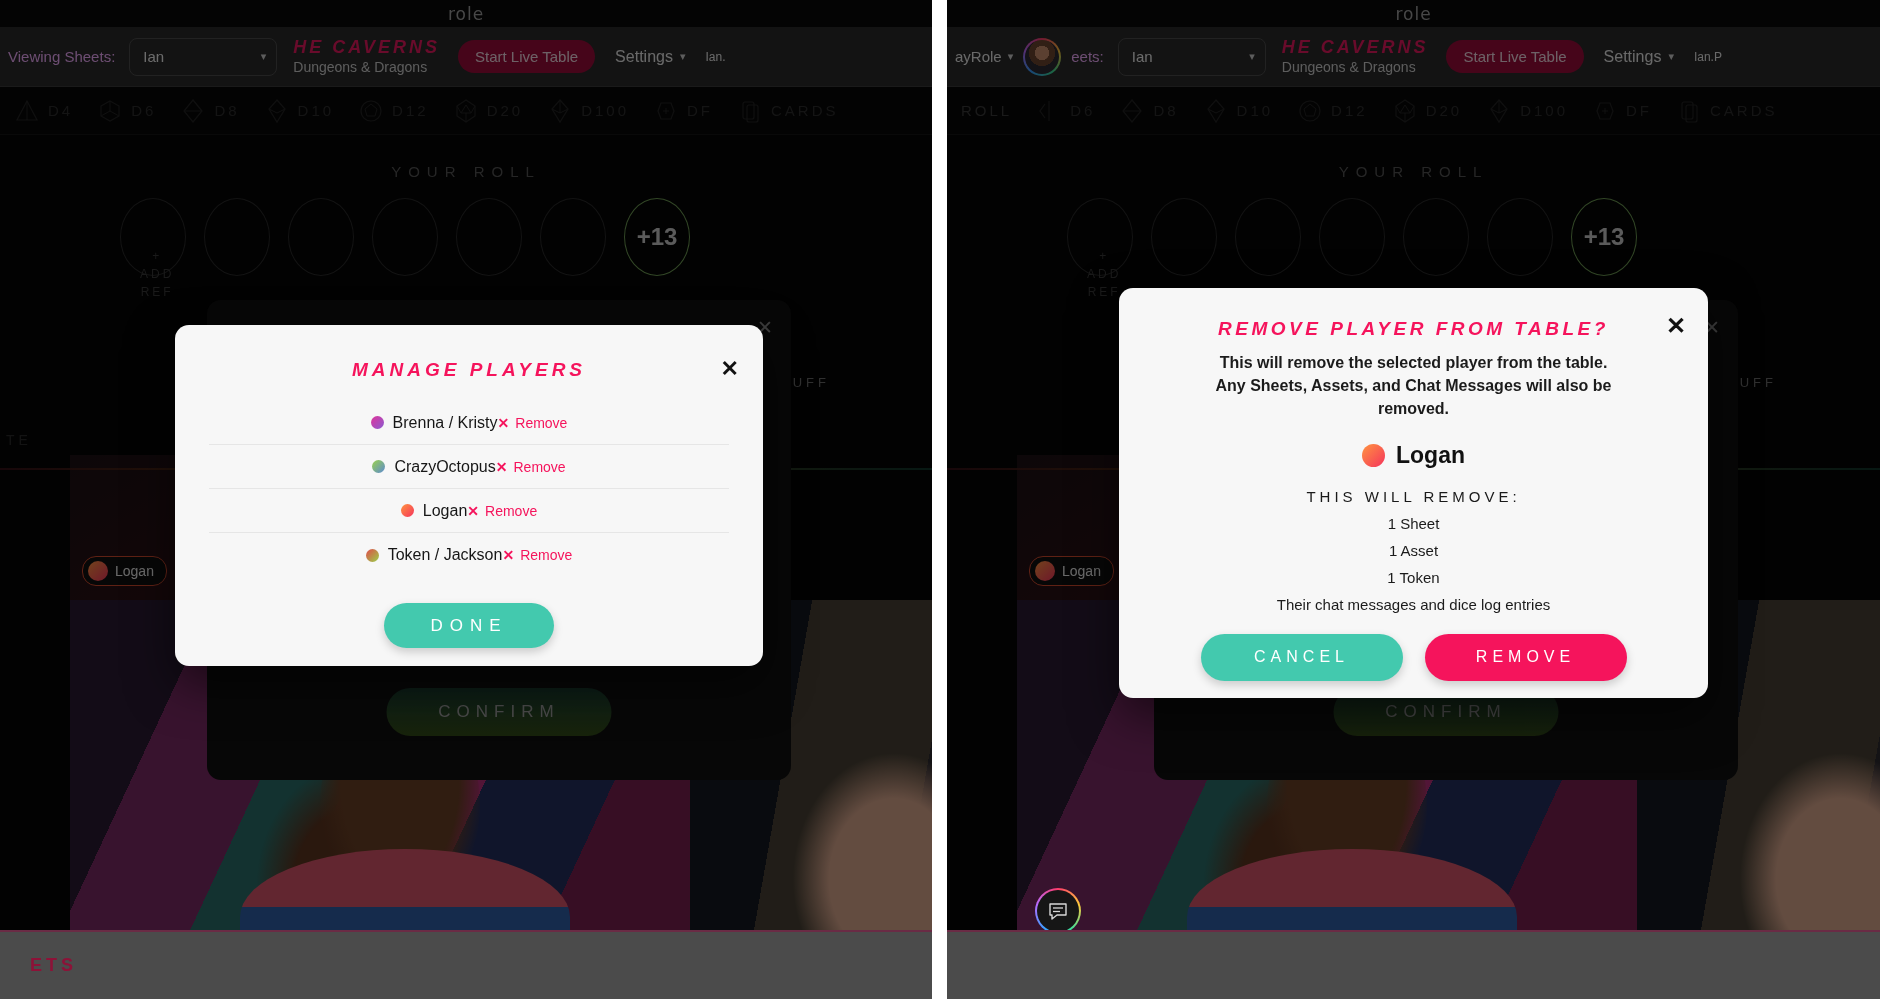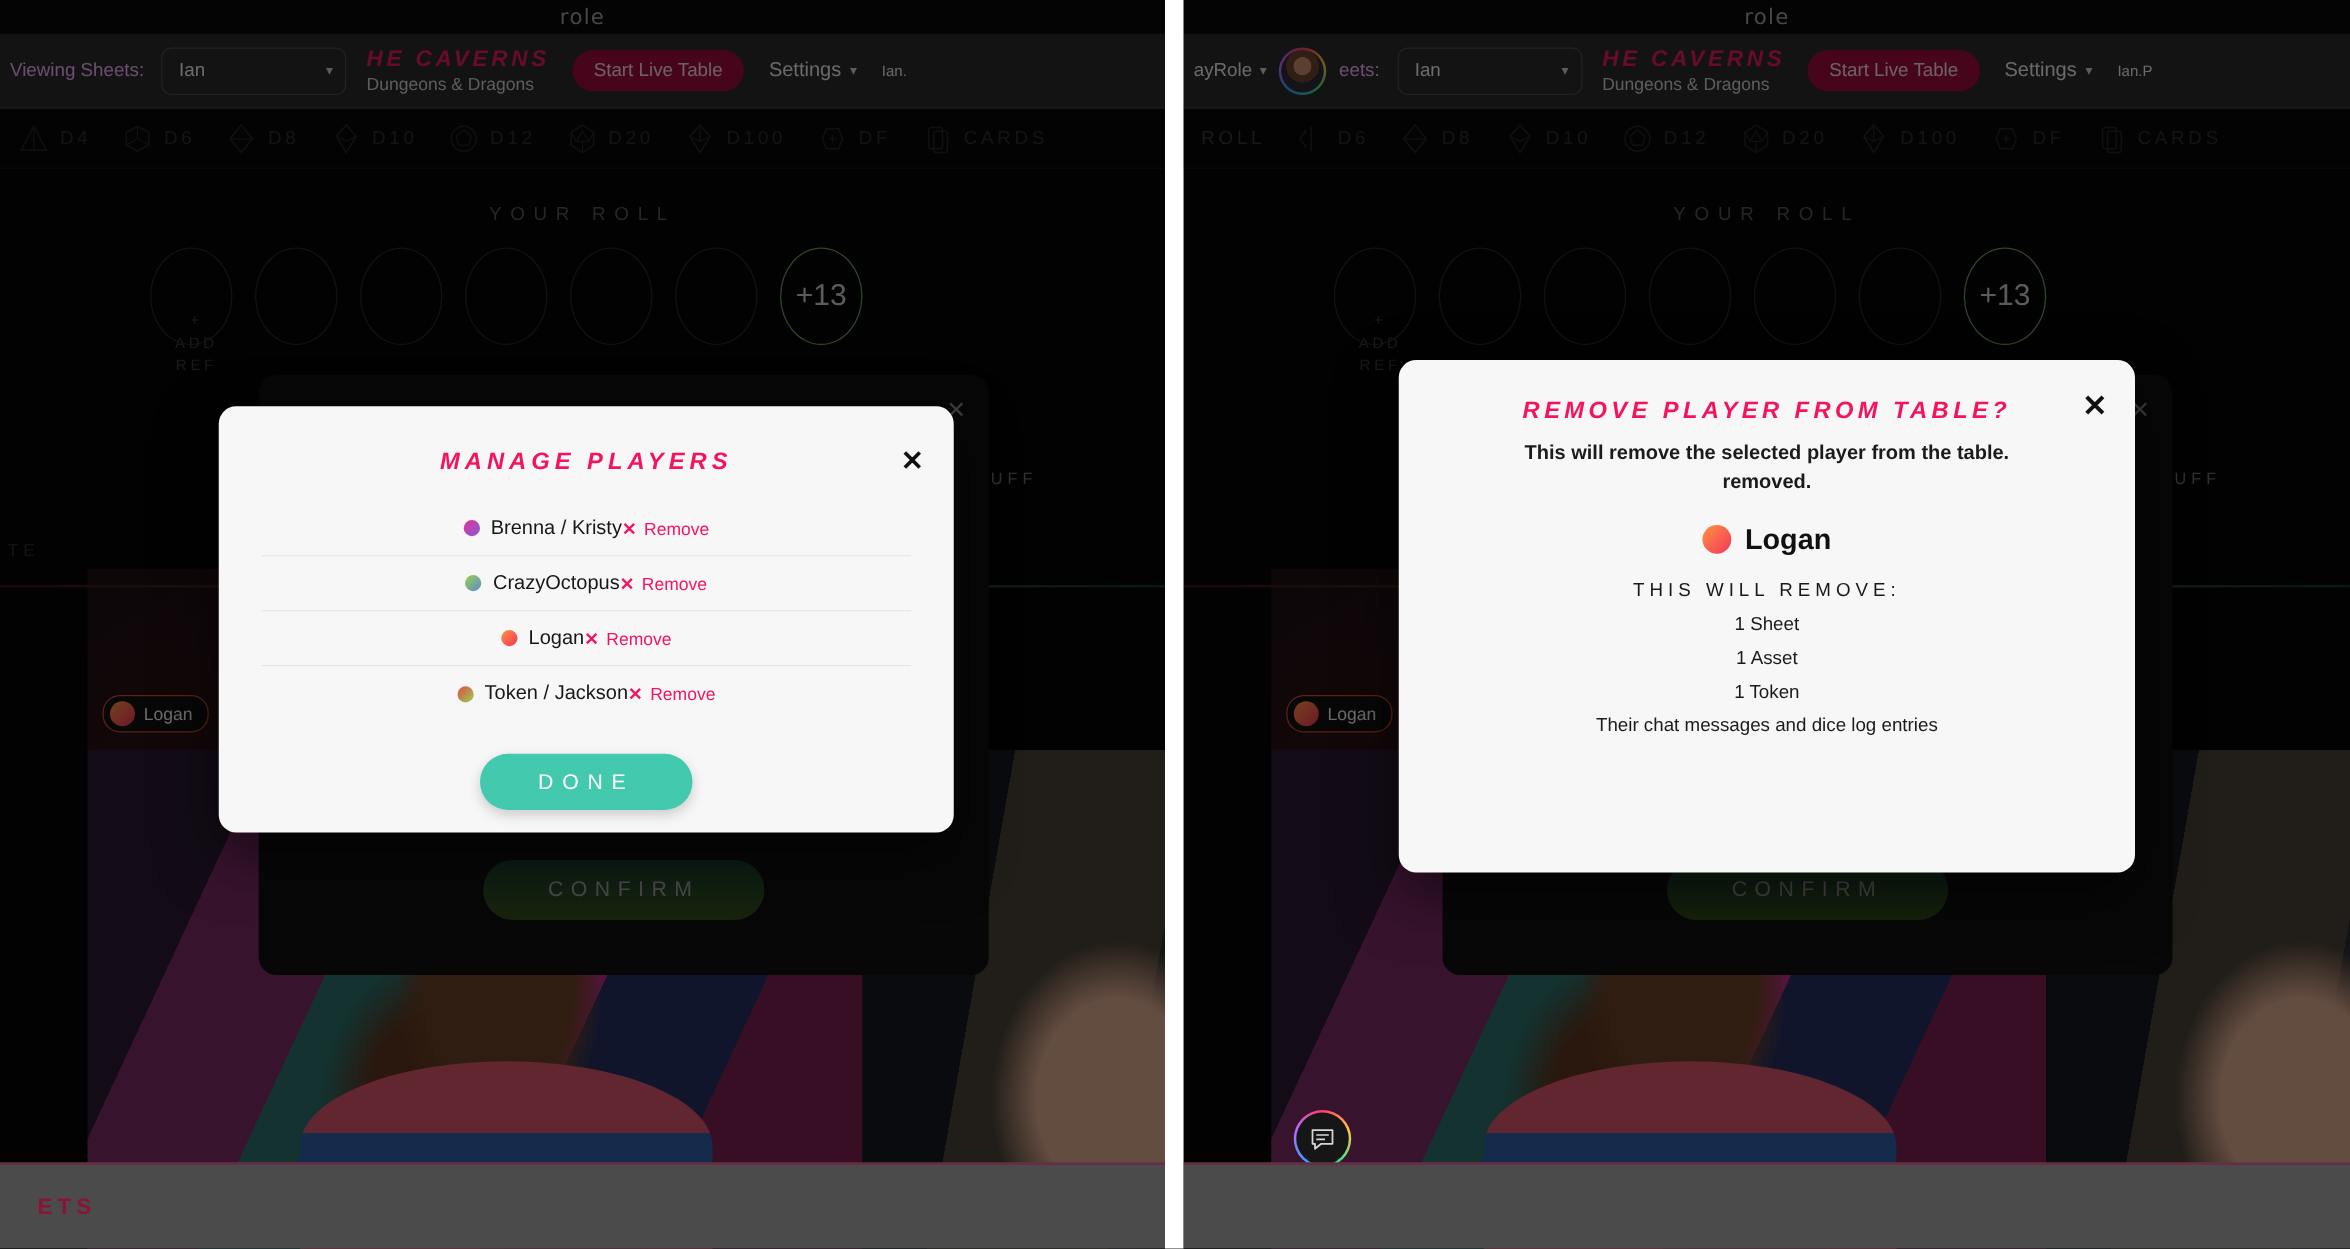--- a/index.html
+++ b/index.html
@@ -88,20 +88,21 @@
     letter-spacing: 7px; padding-top: 28px;
   }
   .slots { display: flex; align-items: center; gap: 18px; padding-left: 120px; margin-top: 18px; }
   .addref {
     position: absolute; left: 140px; top: 112px; text-align: center;
     color: #3a3a3a; font-size: 12px; letter-spacing: 3px; line-height: 1.5;
   }
   .slot {
     width: 66px; height: 78px; border-radius: 50%;
     border: 1px solid #2a2a2a;
+    font-weight: bold;
   }
   .slot.buff {
     border-color: #6f9c55; display:flex; align-items:center; justify-content:center;
     color: #c9c9c9; font-size: 24px; background:#060606;
   }
   .buff-label {
     position:absolute; left: 1367px; top: 235px;
     color:#6a6a6a; font-size: 13px; letter-spacing: 4px;
   }
 
@@ -640,29 +641,34 @@
       </div>
     </div>
 
     <div class="scrim"></div>
 
     <div class="modal modal-rm" style="left:172px; top:288px;">
       <span class="modal-x">✕</span>
       <div class="rm-title">REMOVE PLAYER FROM TABLE?</div>
       <div class="rm-sub">
         <div>This will remove the selected player from the table.</div>
+        <div>Any Sheets, Assets, and Chat Messages will also be</div>
         <div>removed.</div>
       </div>
       <div class="rm-player">
         <span class="dot" style="background:linear-gradient(135deg,#ff9440,#f5345c)"></span>
         <span class="nm">Logan</span>
       </div>
       <div class="rm-will">THIS WILL REMOVE:</div>
       <div class="rm-item">1 Sheet</div>
       <div class="rm-item">1 Asset</div>
       <div class="rm-item">1 Token</div>
       <div class="rm-item">Their chat messages and dice log entries</div>
+      <div class="rm-btns">
+        <button class="btn-cancel">CANCEL</button>
+        <button class="btn-remove">REMOVE</button>
+      </div>
     </div>
 
     <div class="bottombar"></div>
   </div>
 
 </div>
 
 </body></html>

